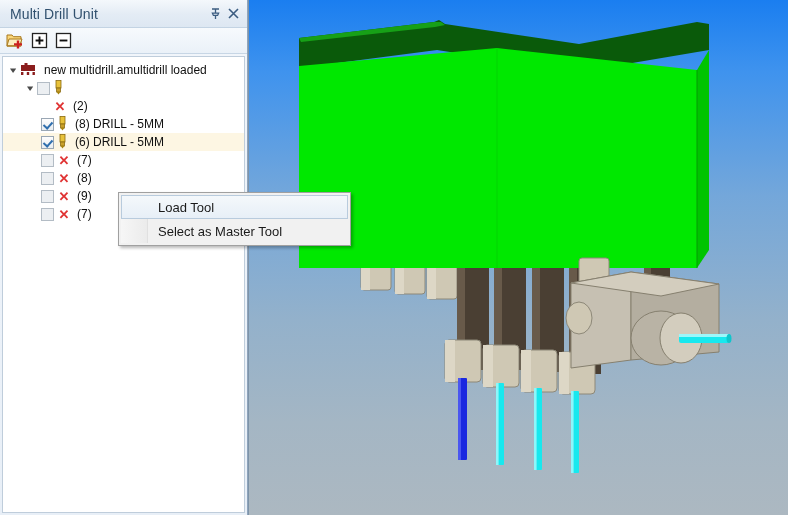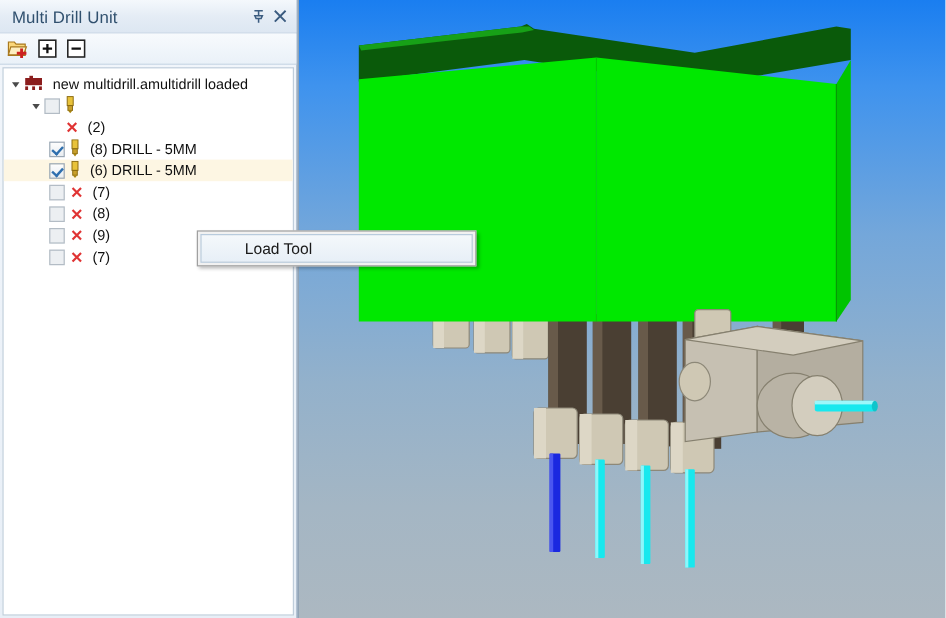--- a/index.html
+++ b/index.html
@@ -168,21 +168,20 @@
     position: absolute;
     left: 118px;
     top: 192px;
     width: 233px;
     background: #f1f1f1;
     border: 1px solid #a0a0a0;
     box-shadow: 2px 2px 3px rgba(0,0,0,.28);
     z-index: 60;
     padding: 2px;
     box-sizing: border-box;
-    margin-left: 46px;
   }
   #ctxmenu::before {
     content: "";
     position: absolute;
     left: 2px; top: 2px; bottom: 2px;
     width: 26px;
     background: linear-gradient(to right,#f6f6f6,#ebebeb);
     border-right: 1px solid #e0e0e0;
   }
   .mi {
@@ -431,15 +430,16 @@
         <ellipse cx="480" cy="338.5" rx="2.5" ry="4.5" fill="#0fc5cb"></ellipse>
 
         <ellipse cx="330" cy="318" rx="13" ry="16" fill="#cfc8b4" stroke="#8d8878" stroke-width="1"></ellipse>
       </g>
 
     </svg>
   </div>
 
   <div id="ctxmenu">
     <div class="mi hover">Load Tool</div>
+    <div class="mi">Select as Master Tool</div>
   </div>
 
 </div>
 
 </body></html>

